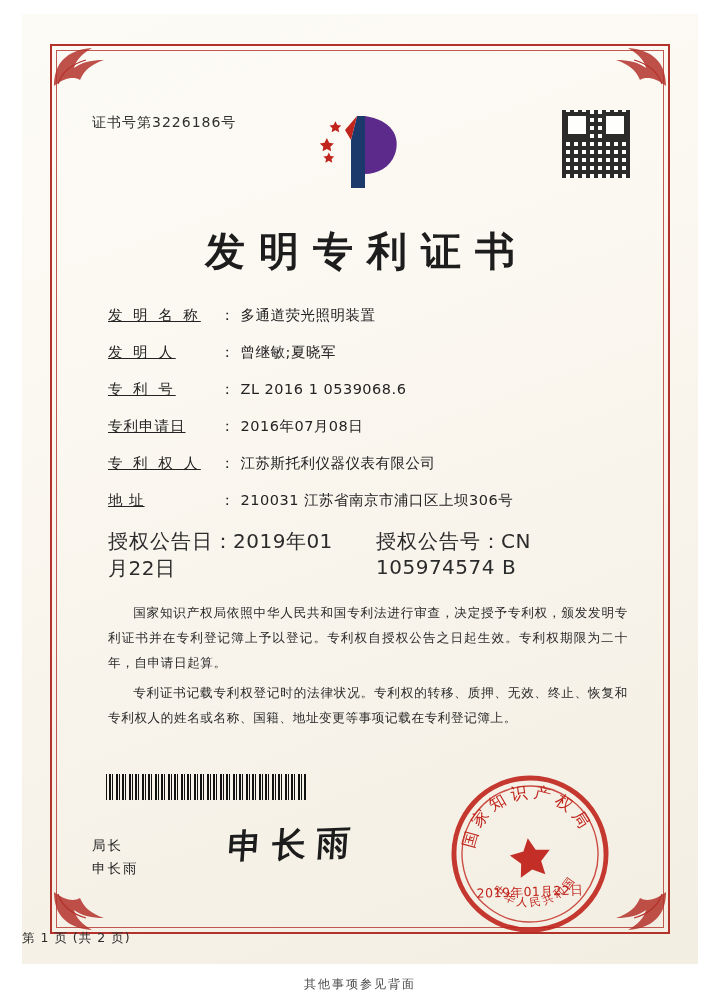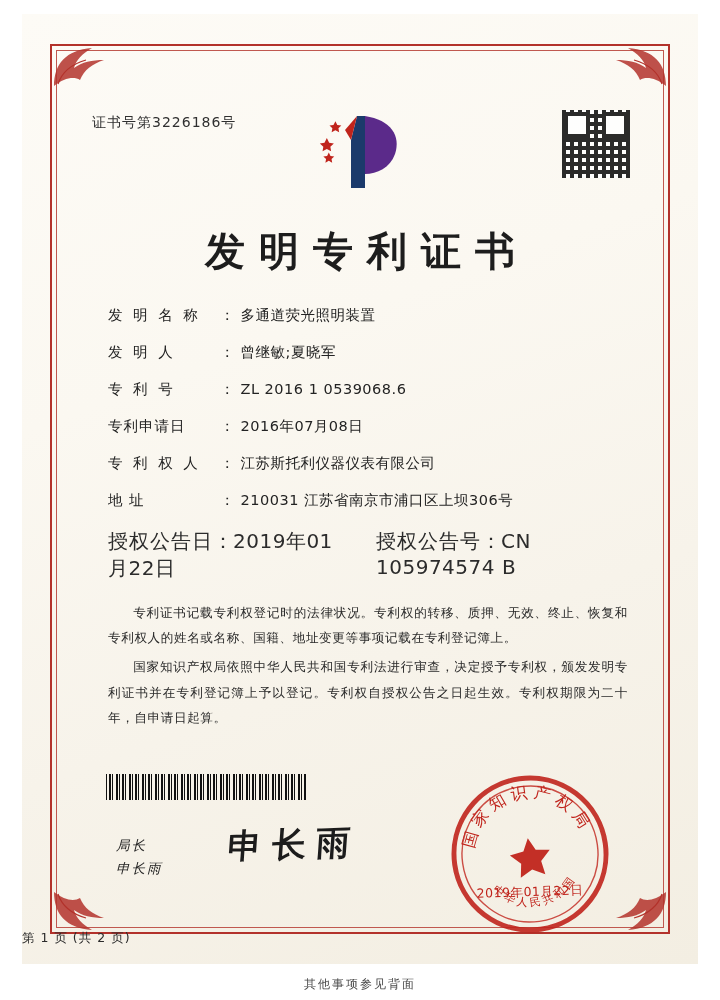--- a/index.html
+++ b/index.html
@@ -127,20 +127,21 @@
     align-items: baseline;
     margin-bottom: 18px;
     font-size: 14.5px;
     color: #232323;
     white-space: nowrap;
   }
   .flabel {
     width: 112px;
     flex: 0 0 112px;
     letter-spacing: 3px;
+    text-decoration: underline;
   }
   .flabel.tight { letter-spacing: 1px; }
   .fcolon { margin-right: 6px; }
   .fvalue { letter-spacing: .5px; }
 
   .frow-split { display:flex; align-items:baseline; font-size:20px; margin-bottom:18px;}
   .frow-split .seg2 { margin-left: 24px; }
   .frow-split .lbl2 { letter-spacing:1px; }
 
   
@@ -168,27 +169,26 @@
       repeating-linear-gradient(90deg,
         #111 0 1px, transparent 1px 3px,
         #111 3px 5px, transparent 5px 6px,
         #111 6px 7px, transparent 7px 10px,
         #111 10px 12px, transparent 12px 13px);
   }
 
   
   .sig-label {
     position: absolute;
-    left: 94px;
+    left: 70px;
     top: 820px;
     font-size: 13.5px;
     line-height: 1.7;
     letter-spacing: 2px;
     color: #232323;
-    font-style: italic;
   }
   .sig-hand {
     position: absolute;
     left: 206px;
     top: 808px;
     font-family: "DejaVu Serif", "Liberation Serif", serif;
     font-size: 34px;
     font-weight: 700;
     letter-spacing: 10px;
     color: #1c1c1c;
@@ -333,22 +333,22 @@
         <span class="lbl2">授权公告日</span><span>：</span><span class="fvalue">2019年01月22日</span>
       </span>
       <span class="seg2">
         <span class="lbl2">授权公告号</span><span>：</span><span class="fvalue">CN 105974574 B</span>
       </span>
     </div>
 
   </div>
 
   <div class="paras">
+    <p>国家知识产权局依照中华人民共和国专利法进行审查，决定授予专利权，颁发发明专利证书并在专利登记簿上予以登记。专利权自授权公告之日起生效。专利权期限为二十年，自申请日起算。</p>
     <p>专利证书记载专利权登记时的法律状况。专利权的转移、质押、无效、终止、恢复和专利权人的姓名或名称、国籍、地址变更等事项记载在专利登记簿上。</p>
-    <p>国家知识产权局依照中华人民共和国专利法进行审查，决定授予专利权，颁发发明专利证书并在专利登记簿上予以登记。专利权自授权公告之日起生效。专利权期限为二十年，自申请日起算。</p>
   </div>
 
   <div class="barcode"></div>
 
   <div class="sig-label">
     <div>局长</div>
     <div>申长雨</div>
   </div>
 
   <div class="sig-hand">申长雨</div>

